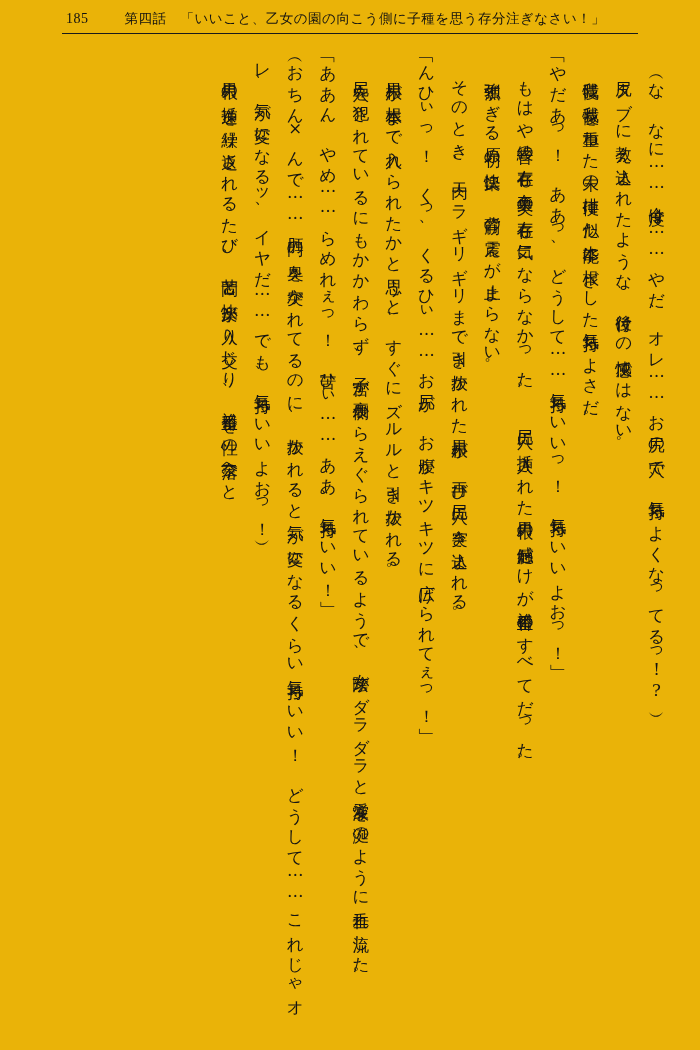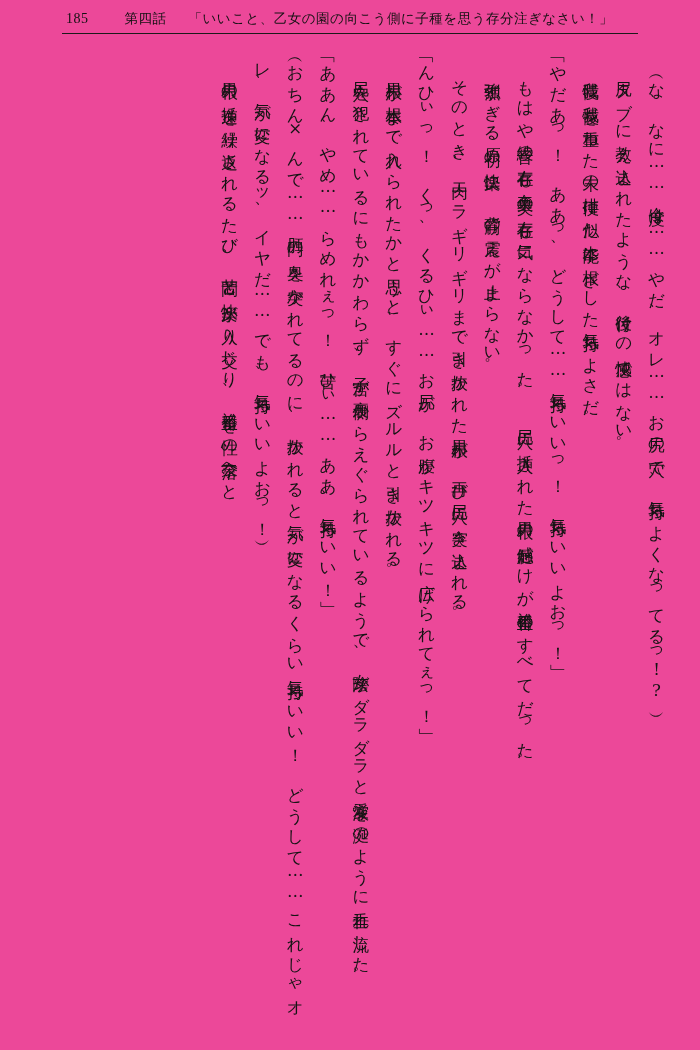--- a/index.html
+++ b/index.html
@@ -12,21 +12,21 @@
     height: 1050px;
     font-family: "Liberation Serif", "DejaVu Serif", serif;
     color: #111111;
     overflow: hidden;
   }
   .page {
     position: relative;
     width: 700px;
     height: 1050px;
     box-sizing: border-box;
-    background: #ec4899;
+    background: #eab308;
   }
   
   .header {
     position: absolute;
     top: 10px;
     left: 0;
     width: 700px;
     height: 26px;
     display: flex;
     align-items: baseline;
@@ -38,21 +38,21 @@
   .header .page-number {
     margin-left: 66px;
     font-size: 14px;
     font-family: "Liberation Serif", "DejaVu Serif", serif;
   }
   .header .chapter {
     margin-left: 36px;
     font-size: 13.5px;
   }
   .header .running-title {
-    margin-left: 22px;
+    margin-left: 14px;
     font-size: 13.5px;
   }
   .header-rule {
     position: absolute;
     top: 33px;
     left: 62px;
     width: 576px;
     height: 1px;
     background: #1a1a1a;
   }

